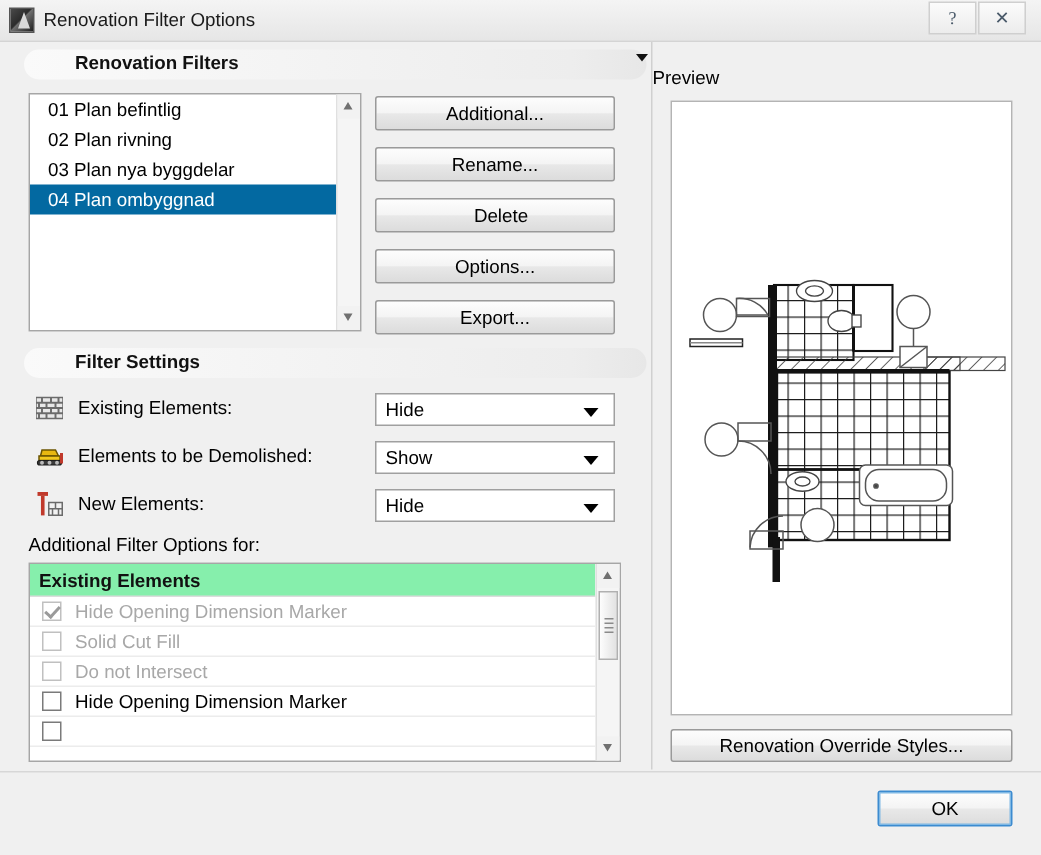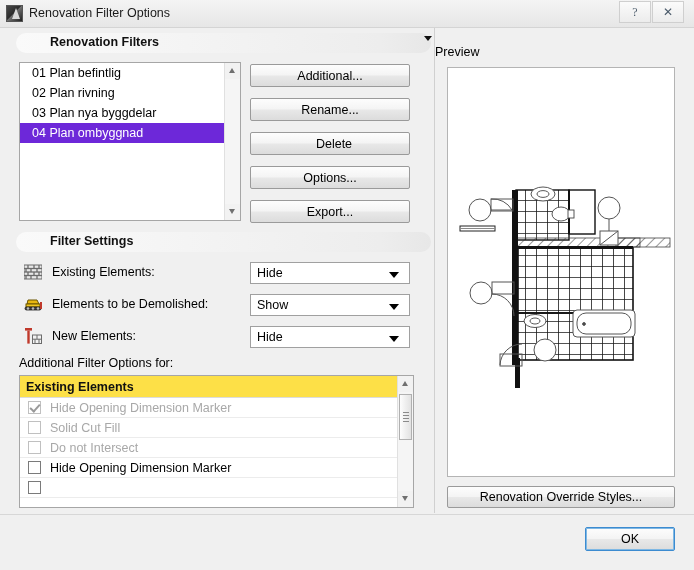--- a/index.html
+++ b/index.html
@@ -112,21 +112,21 @@
   .list-item {
     height: 20px;
     line-height: 20px;
     padding-left: 12px;
     font-size: 12.5px;
     white-space: nowrap;
     cursor: default;
     color: #000;
   }
   .list-item.selected {
-    background: #6d28d9;
+    background: #0369a1;
     color: #fff;
   }
 
   
   .vscroll {
     position: absolute;
     top: 0; right: 0;
     width: 16px;
     height: 100%;
     background: #f5f5f5;
@@ -231,21 +231,21 @@
     font-size: 12.5px;
     color: #000;
     white-space: nowrap;
   }
   .opt-group-head {
     height: 22px;
     line-height: 22px;
     padding-left: 6px;
     font-weight: bold;
     font-size: 12.5px;
-    background: #fde047;
+    background: #86efac;
     border-bottom: 1px solid #dcdcdc;
     color: #111;
     box-sizing: border-box;
   }
   .opt-row {
     height: 20px;
     line-height: 20px;
     padding-left: 8px;
     font-size: 12.5px;
     border-bottom: 1px solid #ececec;

